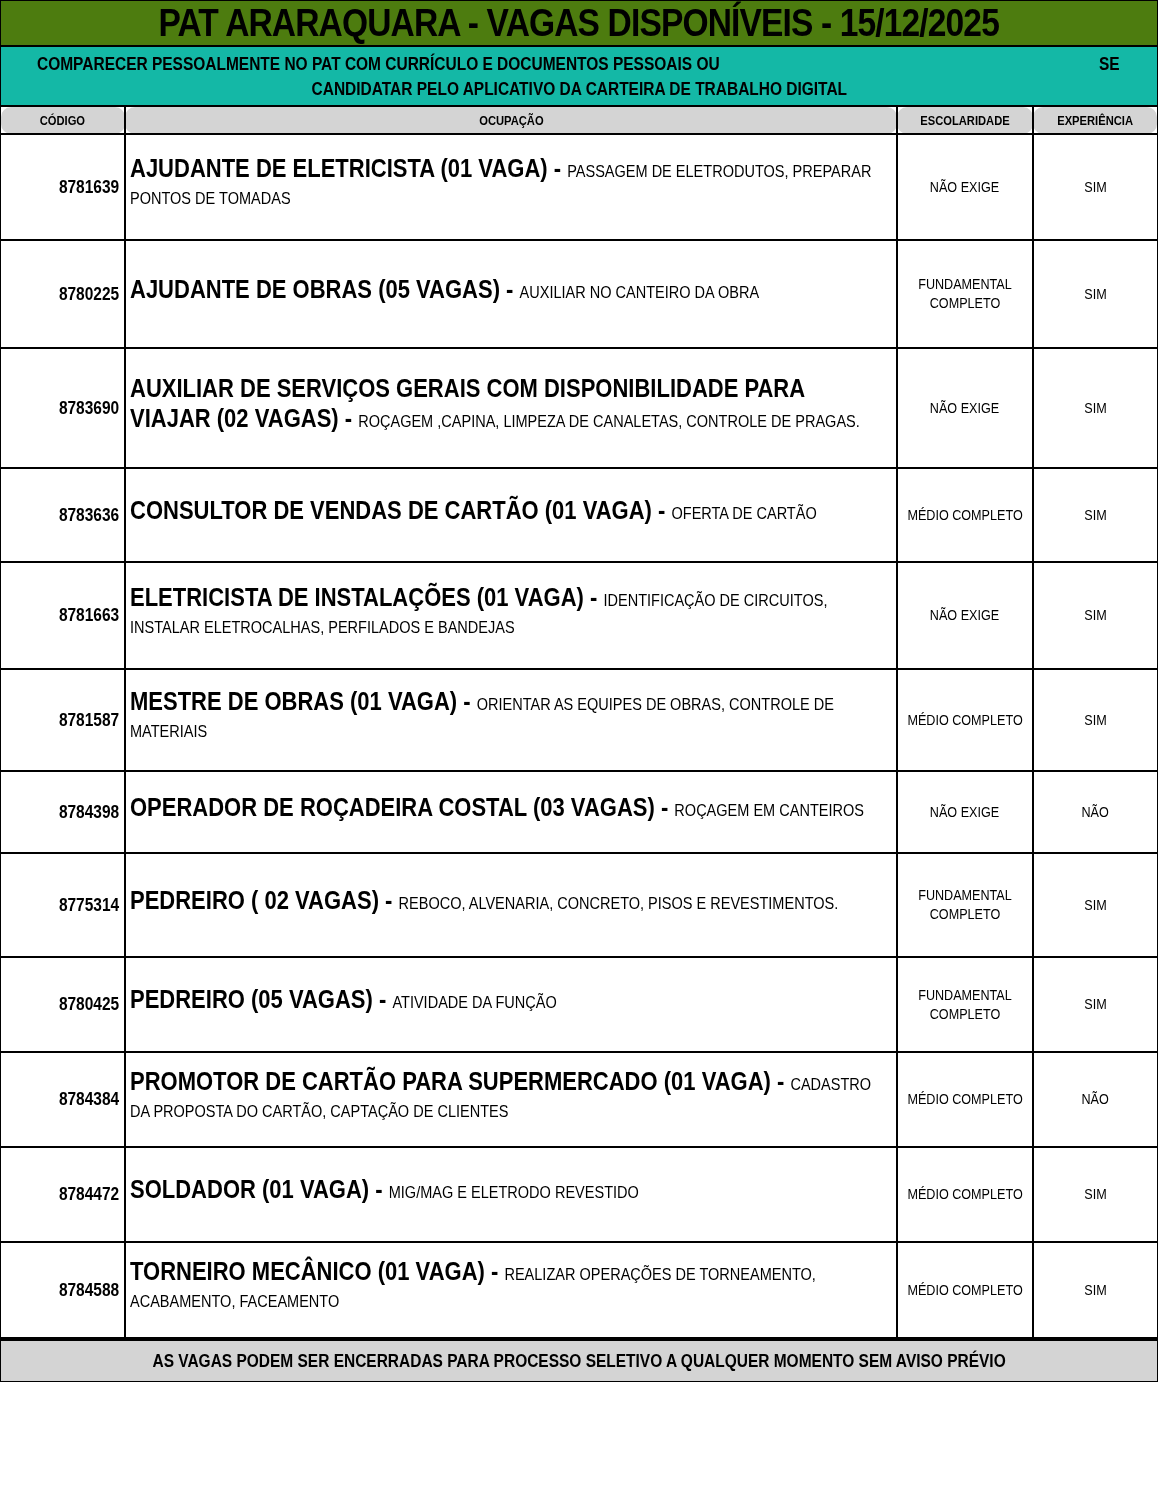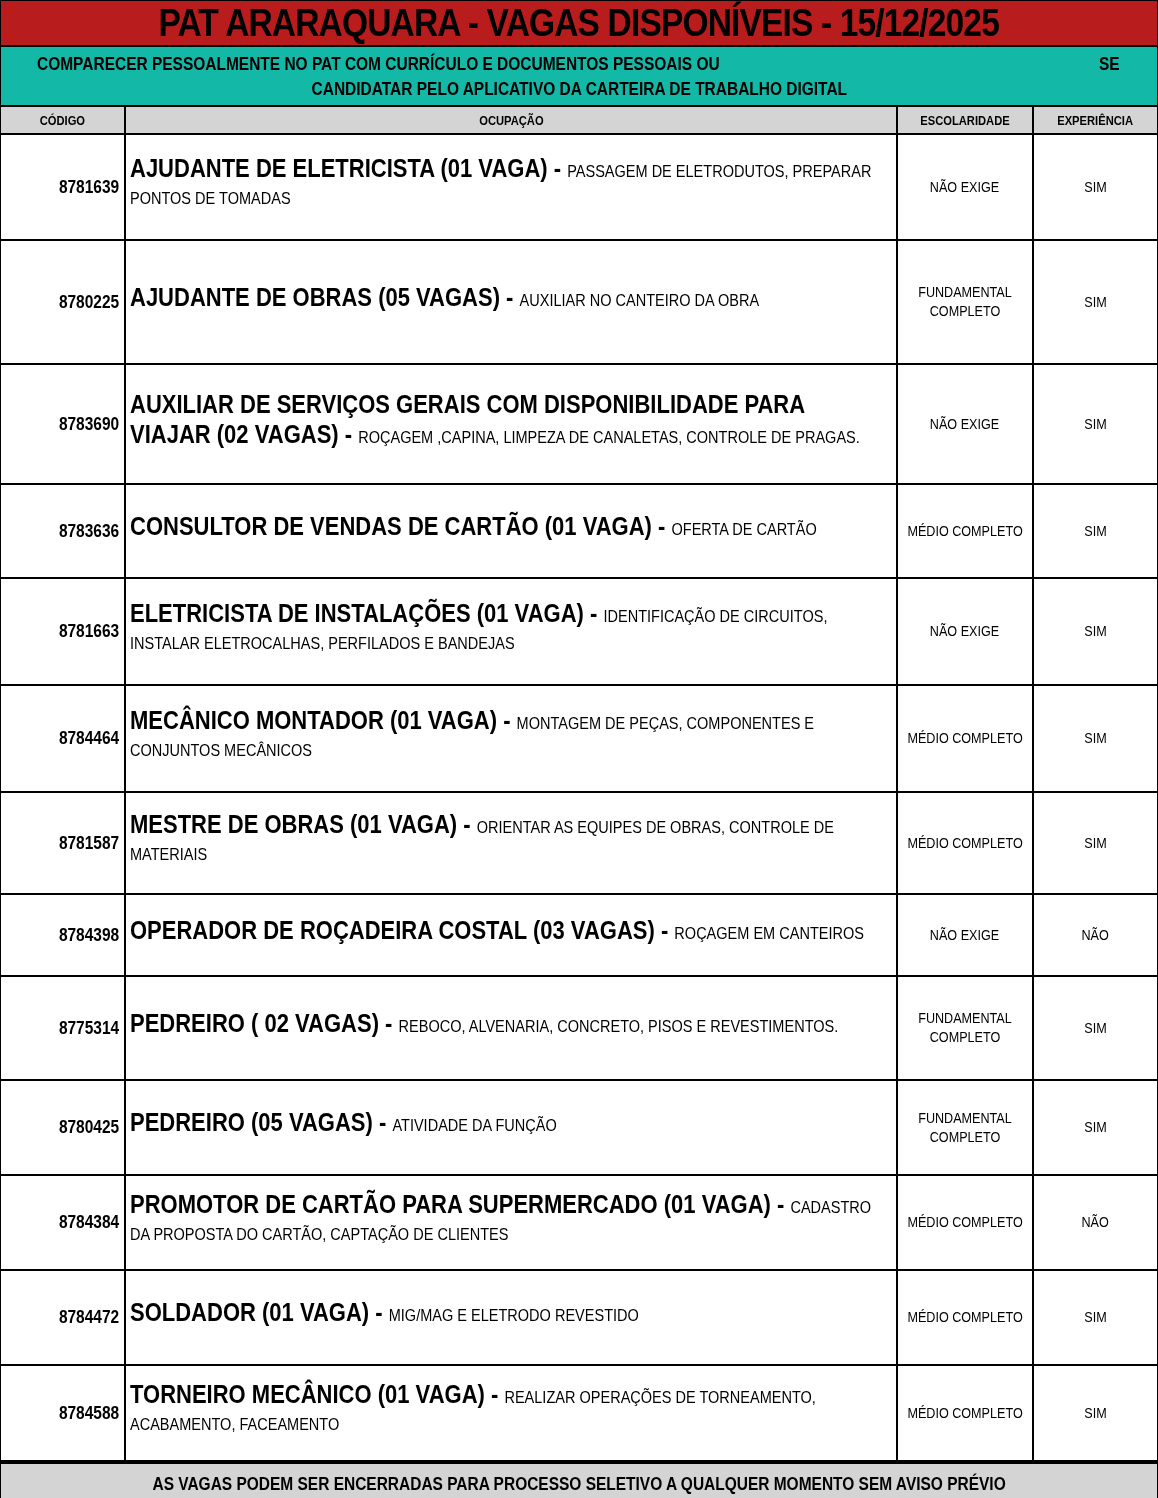--- a/index.html
+++ b/index.html
@@ -1,19 +1,19 @@
 <!DOCTYPE html>
 <html><head>
 <meta charset="utf-8">
 <style>
   html, body { margin: 0; padding: 0; background: #ffffff; }
   body { width: 1158px; height: 1498px; overflow: hidden; font-family: "Liberation Sans", sans-serif; color: #000; }
   .sheet { position: relative; width: 1156px; border: 1px solid #000; box-sizing: content-box; }
   .title-bar {
-    height: 44px; background: #b91c1c; border-bottom: 2px solid #000;
+    height: 44px; background: #4d7c0f; border-bottom: 2px solid #000;
     display: flex; align-items: center; justify-content: center;
     font-weight: bold; font-size: 39px; letter-spacing: -1px;
     transform-origin: center;
   }
   .title-bar span { display: inline-block; transform: scaleX(0.86); white-space: nowrap; }
   .notice {
     position: relative; height: 58px; border-bottom: 2px solid #000; background: #14b8a6;
     font-weight: bold; font-size: 18px;
   }
   .notice .l1 { position: absolute; left: 36px; top: 7px; white-space: nowrap; transform: scaleX(0.86); transform-origin: left center; }
@@ -24,21 +24,21 @@
   col.c1 { width: 124px; }
   col.c2 { width: 772px; }
   col.c3 { width: 136px; }
   col.c4 { width: 124px; }
   th, td { border: 2px solid #000; padding: 0; }
   tr:first-child th { border-top: none; }
   th:first-child, td:first-child { border-left: none; }
   th:last-child, td:last-child { border-right: none; }
   thead th {
     background: #d4d4d4; height: 26px; font-size: 13px; font-weight: bold;
-    text-align: center; white-space: nowrap;
+    text-align: center; white-space: nowrap; border-radius: 10px;
   }
   thead th span { display: inline-block; transform: scaleX(0.86); }
   td.code { text-align: right; font-weight: bold; font-size: 18px; }
   td.code span { display: inline-block; transform: scaleX(0.86); }
   td.occ { padding: 4px 4px 11px 4px; line-height: 26px; vertical-align: middle; }
   td.occ .inner { transform: scaleX(0.88); transform-origin: left center; width: 113%; }
   td.occ .job { font-weight: bold; font-size: 25px; }
   td.occ .desc { font-size: 16.5px; }
   td.edu, td.exp { text-align: center; font-size: 14px; line-height: 19px; }
   td.edu span, td.exp span { display: inline-block; transform: scaleX(0.9); white-space: pre-line; }
@@ -79,21 +79,21 @@
     </thead>
     <tbody id="rows">
         <tr style="height: 106px;">
           <td class="code"><span>8781639</span></td>
           <td class="occ">
             <div class="inner"><span class="job">AJUDANTE DE ELETRICISTA (01 VAGA) - </span><span class="desc">PASSAGEM DE ELETRODUTOS, PREPARAR PONTOS DE TOMADAS</span></div>
           </td>
           <td class="edu"><span>NÃO EXIGE</span></td>
           <td class="exp"><span>SIM</span></td>
         </tr>
-        <tr style="height: 124px; margin-top: 20px;">
+        <tr style="height: 108px; margin-top: 20px;">
           <td class="code"><span>8780225</span></td>
           <td class="occ">
             <div class="inner"><span class="job">AJUDANTE DE OBRAS (05 VAGAS) - </span><span class="desc">AUXILIAR NO CANTEIRO DA OBRA</span></div>
           </td>
           <td class="edu"><span>FUNDAMENTAL
 COMPLETO</span></td>
           <td class="exp"><span>SIM</span></td>
         </tr>
         <tr style="height: 120px;">
           <td class="code"><span>8783690</span></td>
@@ -110,28 +110,20 @@
           </td>
           <td class="edu"><span>MÉDIO COMPLETO</span></td>
           <td class="exp"><span>SIM</span></td>
         </tr>
         <tr style="height: 107px;">
           <td class="code"><span>8781663</span></td>
           <td class="occ">
             <div class="inner"><span class="job">ELETRICISTA DE INSTALAÇÕES (01 VAGA) - </span><span class="desc">IDENTIFICAÇÃO DE CIRCUITOS, INSTALAR ELETROCALHAS, PERFILADOS E BANDEJAS</span></div>
           </td>
           <td class="edu"><span>NÃO EXIGE</span></td>
-          <td class="exp"><span>SIM</span></td>
-        </tr>
-        <tr style="height: 107px;">
-          <td class="code"><span>8784464</span></td>
-          <td class="occ">
-            <div class="inner"><span class="job">MECÂNICO MONTADOR (01 VAGA) - </span><span class="desc">MONTAGEM DE PEÇAS, COMPONENTES E CONJUNTOS MECÂNICOS</span></div>
-          </td>
-          <td class="edu"><span>MÉDIO COMPLETO</span></td>
           <td class="exp"><span>SIM</span></td>
         </tr>
         <tr style="height: 102px;">
           <td class="code"><span>8781587</span></td>
           <td class="occ">
             <div class="inner"><span class="job">MESTRE DE OBRAS (01 VAGA) - </span><span class="desc">ORIENTAR AS EQUIPES DE OBRAS, CONTROLE DE MATERIAIS</span></div>
           </td>
           <td class="edu"><span>MÉDIO COMPLETO</span></td>
           <td class="exp"><span>SIM</span></td>
         </tr>

